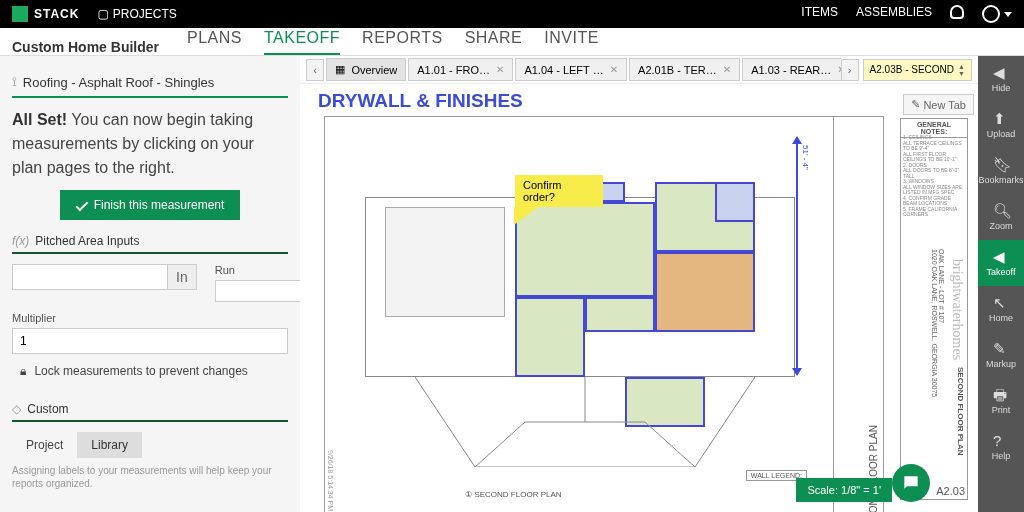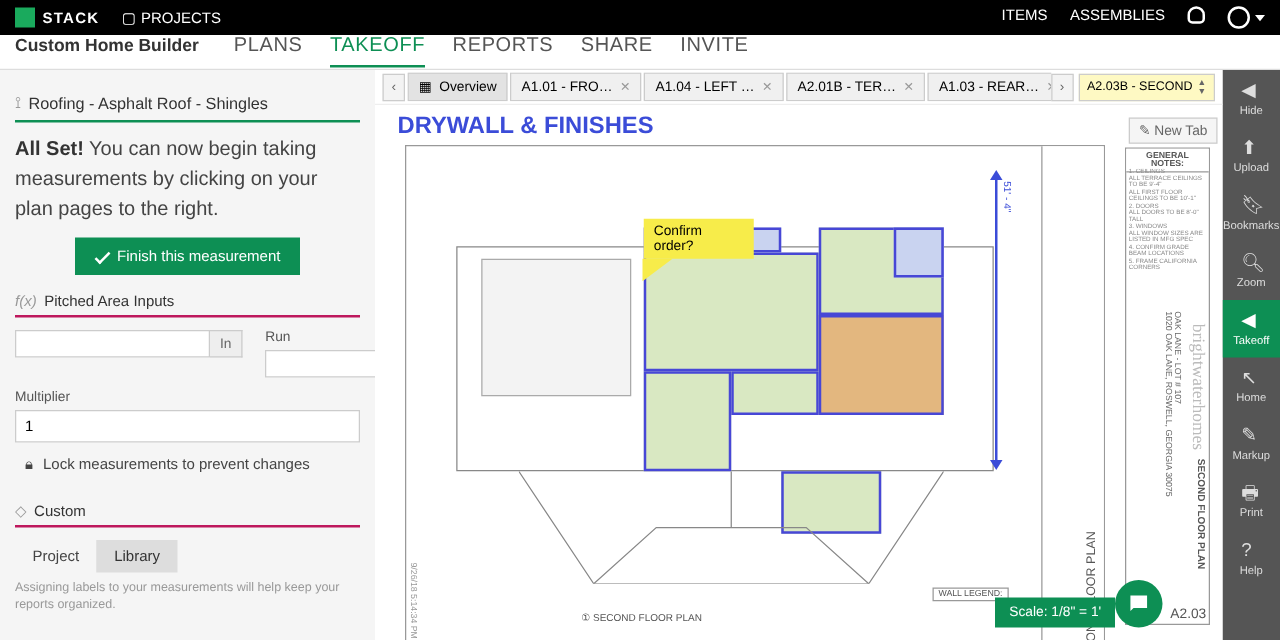--- a/index.html
+++ b/index.html
@@ -8,40 +8,40 @@
 .logo{display:flex;align-items:center;font-weight:bold;letter-spacing:1px}
 .logo-icon{width:16px;height:16px;background:#1aaa5d;margin-right:6px;display:inline-block}
 .topbar .projects{margin-left:18px;display:flex;align-items:center;gap:4px}
 .topbar .right{margin-left:auto;display:flex;align-items:flex-start;gap:18px}
 .topbar .right span{cursor:pointer}
 .userrow{display:flex;align-items:center;gap:4px}
 .ring{width:18px;height:18px;border:2px solid #fff;border-radius:50%;display:inline-block}
 .tri{width:0;height:0;border-left:4px solid transparent;border-right:4px solid transparent;border-top:5px solid #fff}
 .bell{width:14px;height:14px;border:2px solid #fff;border-radius:50% 50% 4px 4px;position:relative}
 
-.subbar{height:28px;display:flex;align-items:flex-start;padding:0 12px;border-bottom:1px solid #ddd;font-size:12px}
+.subbar{height:28px;display:flex;align-items:flex-end;padding:0 12px;border-bottom:1px solid #ddd;font-size:12px}
 .subbar .title{font-weight:bold;font-size:14px;color:#333}
 .subbar .tabs{margin-left:28px;display:flex;gap:22px}
 .subbar .tabs span{color:#555;padding-bottom:6px;cursor:pointer;font-size:16px;letter-spacing:.5px}
 .subbar .tabs span.active{color:#0d8f54;border-bottom:2px solid #0d8f54}
 
 .main{display:flex;height:456px}
 .leftpanel{width:300px;background:#f5f5f5;padding:12px;font-size:12px;color:#444;overflow:hidden}
 .section-title{display:flex;align-items:center;gap:6px;padding:6px 0;border-bottom:2px solid #0d8f54;margin-bottom:10px;color:#333;font-size:13px}
-.section-title2{border-bottom:2px solid #be185d;padding-bottom:4px;margin:14px 0 10px;font-size:12px;color:#333;display:flex;align-items:center;gap:6px}
+.section-title2{border-bottom:2px solid #14532d;padding-bottom:4px;margin:14px 0 10px;font-size:12px;color:#333;display:flex;align-items:center;gap:6px}
 .allset{font-size:16px;line-height:1.5;margin-bottom:10px}
 .allset b{color:#333}
 .finish-btn{background:#0d8f54;color:#fff;border:none;padding:8px 16px;font-size:12px;display:flex;align-items:center;gap:6px;margin:0 auto;cursor:pointer}
 .check{display:inline-block;width:12px;height:6px;border-left:2px solid #fff;border-bottom:2px solid #fff;transform:rotate(-45deg)}
 .formrow{display:flex;gap:18px;margin-bottom:10px}
 .formcol{flex:1}
 .formcol label{font-size:11px;color:#555;display:block;margin-bottom:4px}
 .inputgroup{display:flex}
 .inputgroup input{flex:1;min-width:0;border:1px solid #ccc;padding:4px 6px;font-size:11px}
-.inputgroup .unit{background:#eee;border:1px solid #ccc;border-left:none;padding:4px 8px;font-size:11px;color:#666}
+.inputgroup .unit{background:#eee;border:1px solid #ccc;border-left:none;padding:4px 8px;font-size:14px;color:#666}
 .fullinput{width:100%;border:1px solid #ccc;padding:5px 7px;font-size:12px}
 .lock{display:flex;align-items:center;gap:8px;padding:10px 8px;color:#444}
 .tabsrow{display:flex;margin-top:8px;font-size:12px}
 .tabsrow span{padding:6px 14px;cursor:pointer}
 .tabsrow span.active{background:#ddd;color:#333}
 .hint{font-size:10px;color:#999;margin-top:6px;line-height:1.3}
 .ico{color:#999}
 .fx{font-style:italic;color:#999;font-size:12px}
 
 .viewer{flex:1;position:relative;background:#fff}

